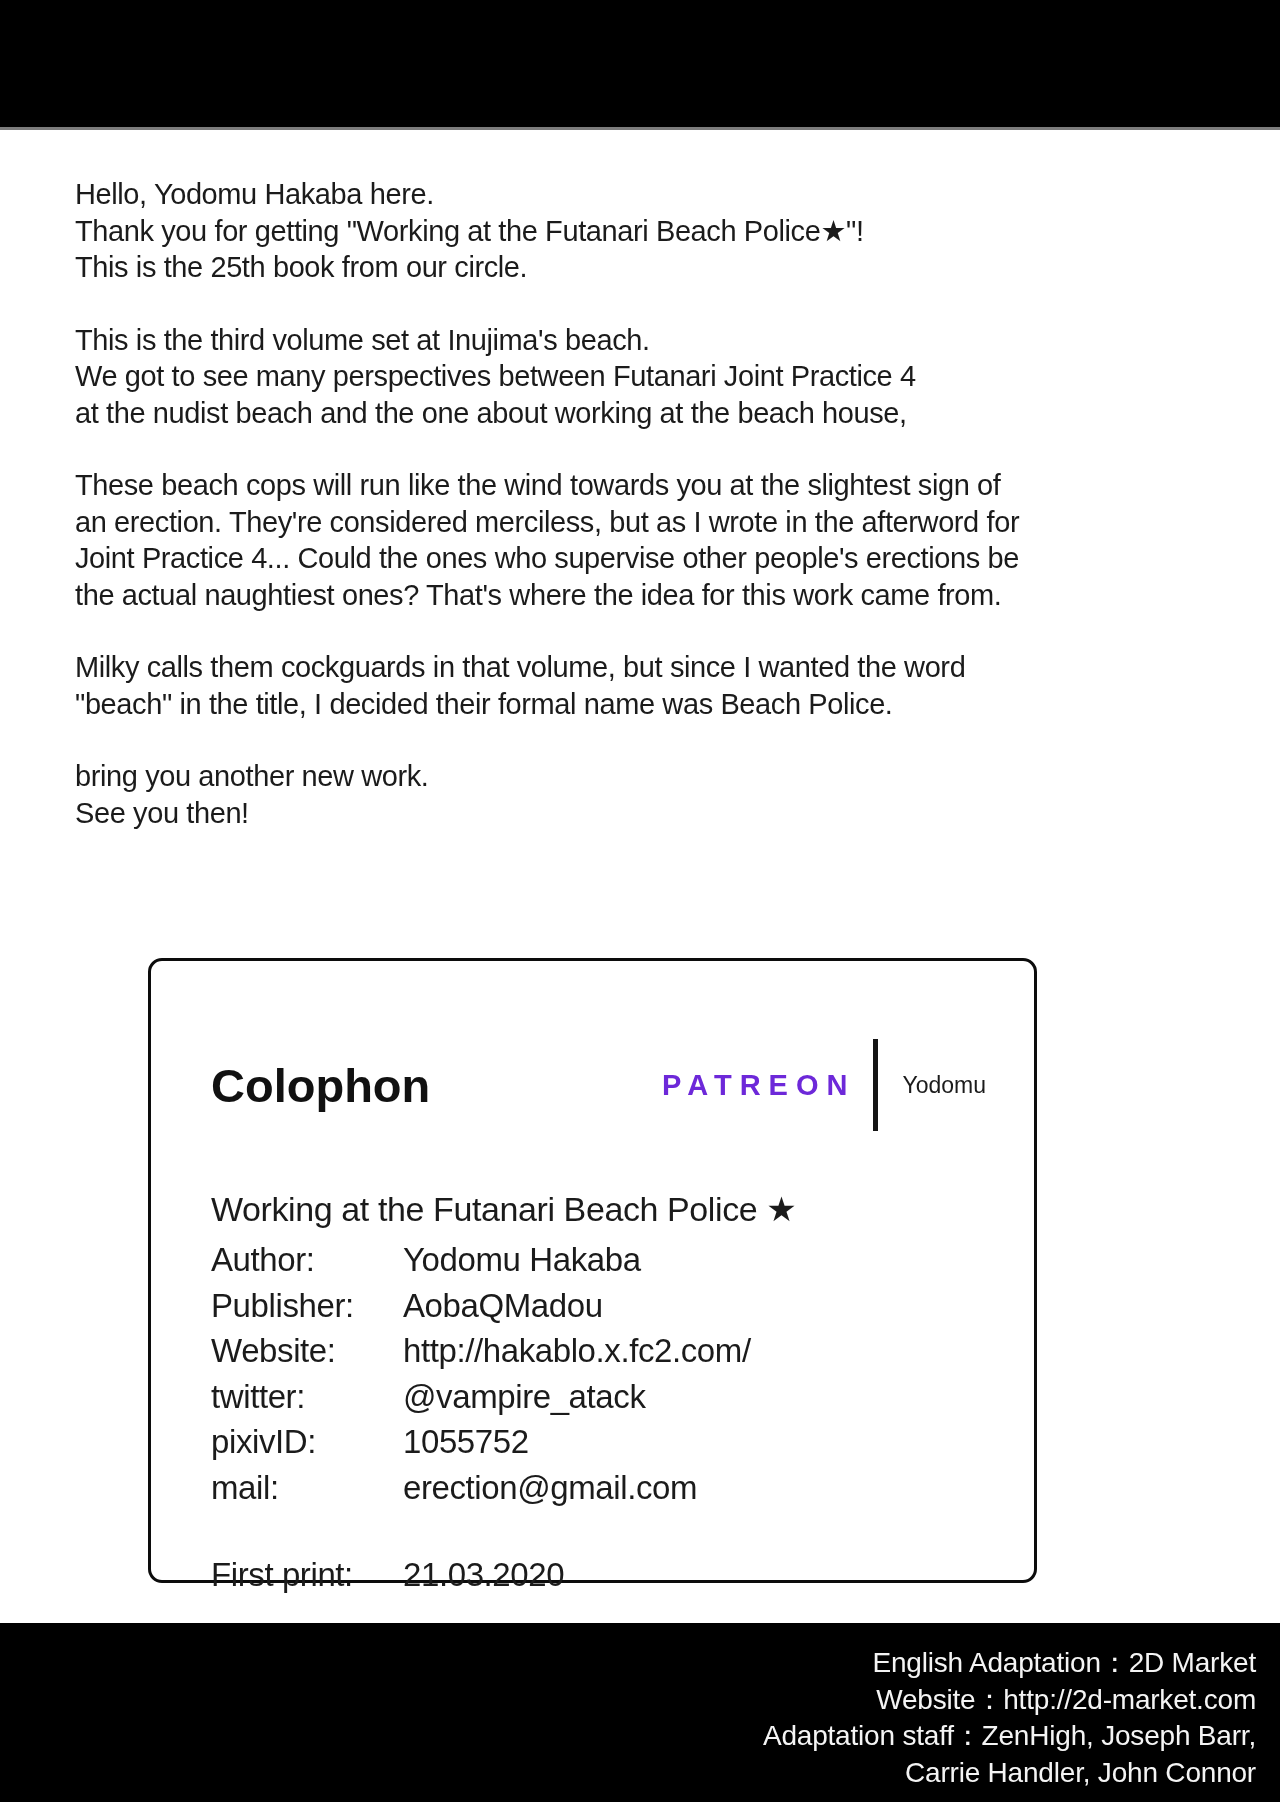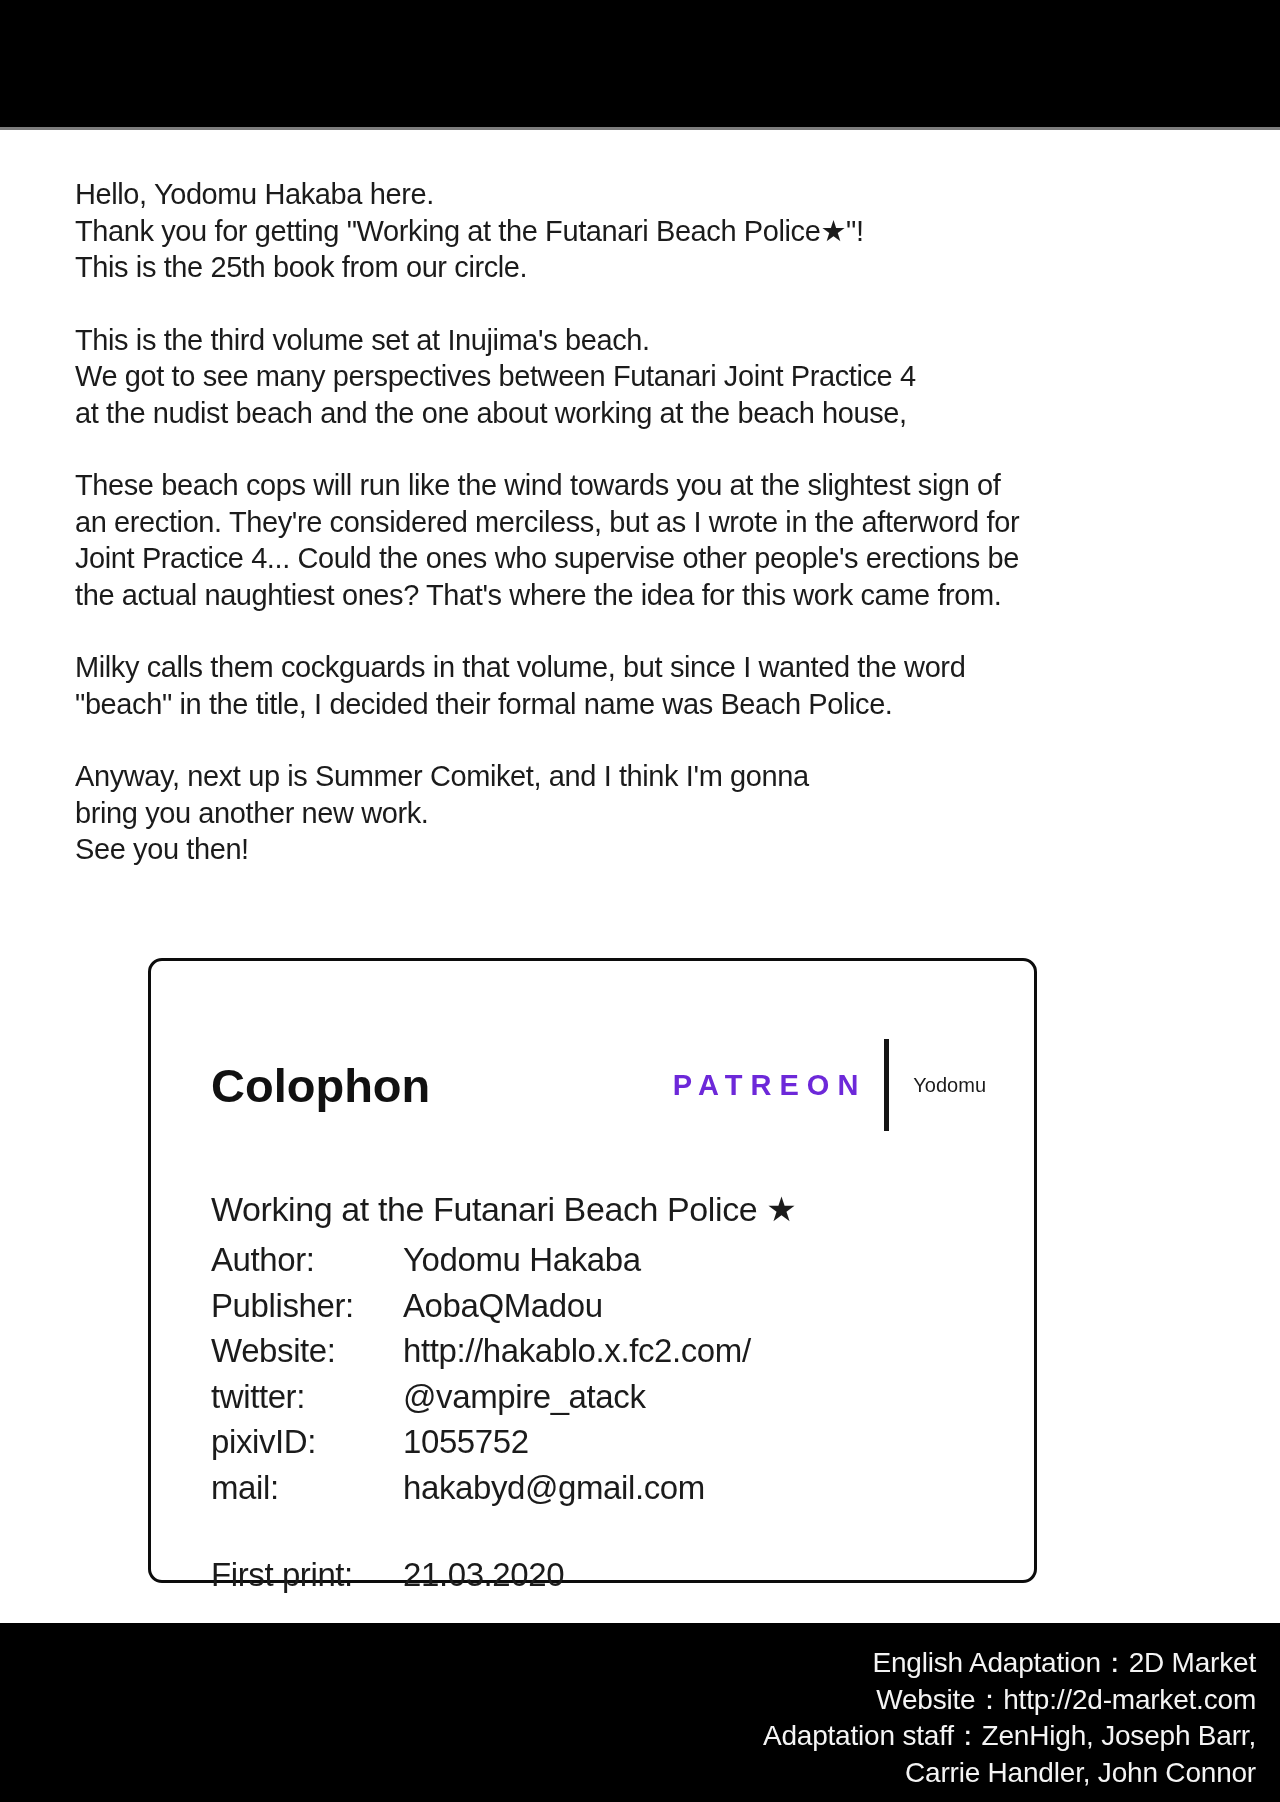--- a/index.html
+++ b/index.html
@@ -75,21 +75,21 @@
     letter-spacing: 8px;
     color: #6d28d9;
   }
   .patreon-divider {
     width: 5px;
     height: 92px;
     background: #141414;
     margin: 0 24px 0 18px;
   }
   .patreon-account {
-    font-size: 20px;
+    font-size: 23px;
     font-weight: 400;
     color: #1b1b1b;
   }
   .book-title {
     margin-top: 58px;
     font-size: 34px;
     letter-spacing: -0.4px;
     white-space: nowrap;
   }
   .info-rows {
@@ -150,21 +150,20 @@
       <div class="line">These beach cops will run like the wind towards you at the slightest sign of</div>
       <div class="line">an erection. They're considered merciless, but as I wrote in the afterword for</div>
       <div class="line">Joint Practice 4... Could the ones who supervise other people's erections be</div>
       <div class="line">the actual naughtiest ones? That's where the idea for this work came from.</div>
     </div>
     <div class="para">
       <div class="line">Milky calls them cockguards in that volume, but since I wanted the word</div>
       <div class="line">"beach" in the title, I decided their formal name was Beach Police.</div>
     </div>
     <div class="para">
-      <div class="line">Anyway, next up is Summer Comiket, and I think I'm gonna</div>
       <div class="line">bring you another new work.</div>
       <div class="line">See you then!</div>
     </div>
   </div>
 
   <div class="colophon-box">
     <div class="colophon-inner">
 
       <div class="colophon-header">
         <div class="colophon-title">Colophon</div>
@@ -193,21 +192,21 @@
         <div class="info-row">
           <span>twitter:</span>
           <span>@vampire_atack</span>
         </div>
         <div class="info-row">
           <span>pixivID:</span>
           <span>1055752</span>
         </div>
         <div class="info-row">
           <span>mail:</span>
-          <span>hakabyd@gmail.com</span>
+          <span>erection@gmail.com</span>
         </div>
       </div>
 
       <div class="first-print-row">
         <span>First print:</span>
         <span>21.03.2020</span>
       </div>
 
     </div>
   </div>

